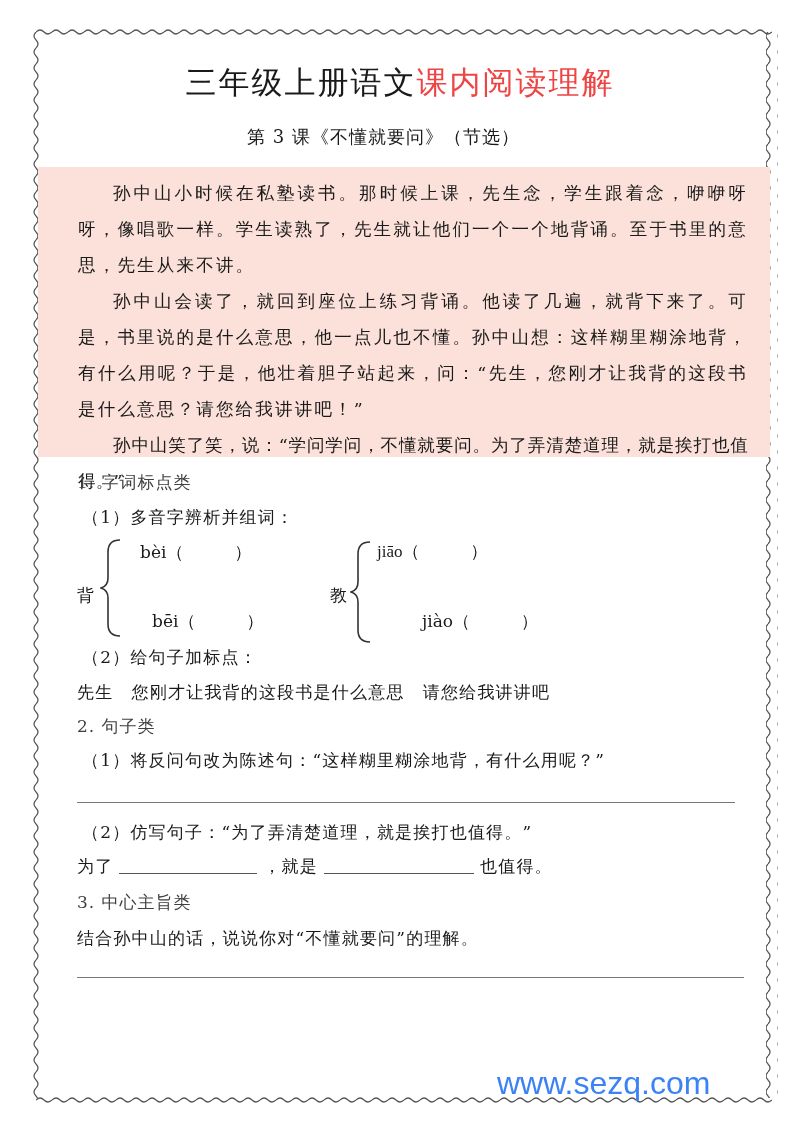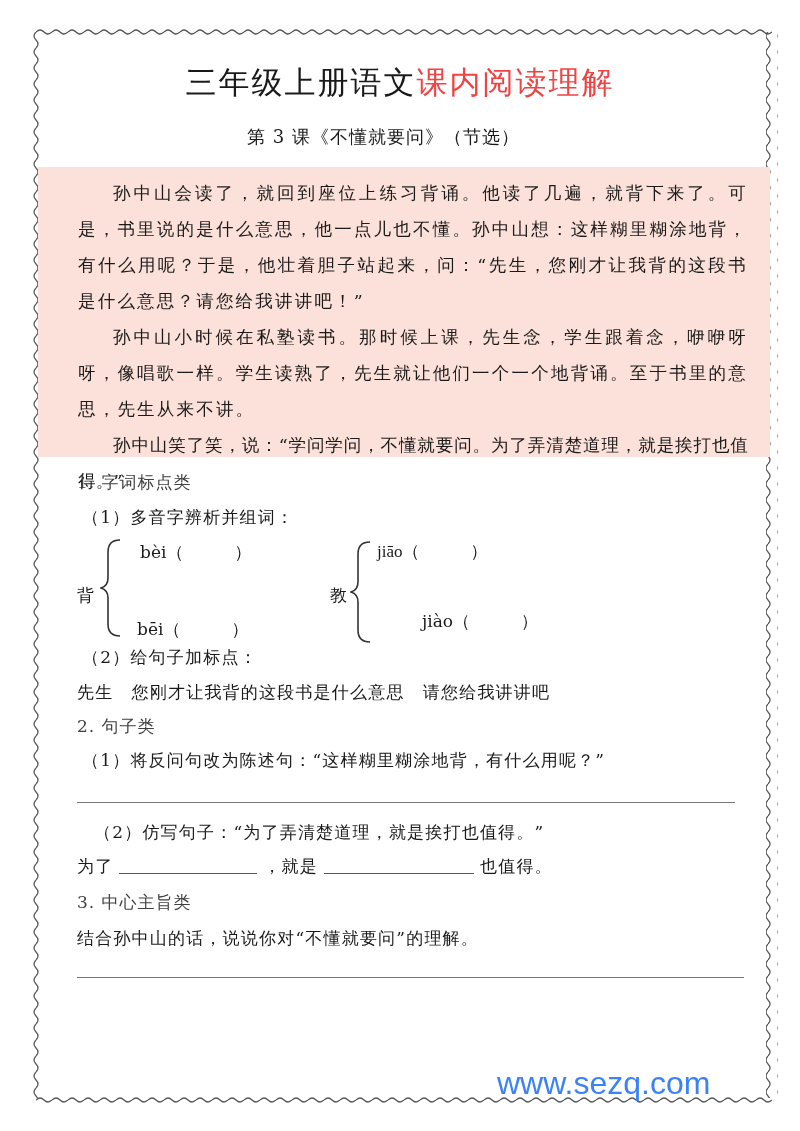--- a/index.html
+++ b/index.html
@@ -42,50 +42,50 @@
   <rect x="30" y="32" width="12" height="1066" fill="url(#wv)"></rect>
   <rect x="766" y="32" width="12" height="1066" fill="url(#wv)"></rect>
 </svg>
 
 <div class="title">
   <span>三年级上册语文</span><span class="red">课内阅读理解</span>
 </div>
 <div class="subtitle">第 3 课《不懂就要问》（节选）</div>
 
 <div class="passage">
+  <p>孙中山小时候在私塾读书。那时候上课，先生念，学生跟着念，咿咿呀呀，像唱歌一样。学生读熟了，先生就让他们一个一个地背诵。至于书里的意思，先生从来不讲。</p>
   <p>孙中山会读了，就回到座位上练习背诵。他读了几遍，就背下来了。可是，书里说的是什么意思，他一点儿也不懂。孙中山想：这样糊里糊涂地背，有什么用呢？于是，他壮着胆子站起来，问：“先生，您刚才让我背的这段书是什么意思？请您给我讲讲吧！”</p>
-  <p>孙中山小时候在私塾读书。那时候上课，先生念，学生跟着念，咿咿呀呀，像唱歌一样。学生读熟了，先生就让他们一个一个地背诵。至于书里的意思，先生从来不讲。</p>
   <p style="letter-spacing:0.2px;">孙中山笑了笑，说：“学问学问，不懂就要问。为了弄清楚道理，就是挨打也值得。”</p>
 </div>
 
 <div class="sec red" style="top:470px;">1. 字词标点类</div>
 <div class="q" style="left:82px; top:505px;">（1）多音字辨析并组词：</div>
 
 <div class="q" style="left:77px; top:583px;">背</div>
 <svg class="brace" style="left:100px; top:538px;" width="24" height="100">
   <path d="M20 2 Q8 2 8 14 L8 40 Q8 48 1 50 Q8 52 8 60 L8 86 Q8 98 20 98" fill="none" stroke="#333" stroke-width="1.6"></path>
 </svg>
 <div class="pin" style="left:140px; top:540px;"><span>bèi</span><span>（　　　）</span></div>
-<div class="pin" style="left:137px; top:609px;margin-top:8px;"><span>bēi</span><span>（　　　）</span></div>
+<div class="pin" style="left:152px; top:609px;"><span>bēi</span><span>（　　　）</span></div>
 
 <div class="q" style="left:330px; top:583px;">教</div>
 <svg class="brace" style="left:350px; top:540px;" width="24" height="104">
   <path d="M20 2 Q8 2 8 14 L8 42 Q8 50 1 52 Q8 54 8 62 L8 90 Q8 102 20 102" fill="none" stroke="#333" stroke-width="1.6"></path>
 </svg>
 <div class="pin" style="left:377px; top:540px;font-family:Liberation Serif, serif;"><span>jiāo</span><span>（　　　）</span></div>
 <div class="pin" style="left:382px; top:609px;margin-left:40px;"><span>jiào</span><span>（　　　）</span></div>
 
 <div class="q" style="left:82px; top:645px;">（2）给句子加标点：</div>
 <div class="q" style="left:77px; top:680px;">先生　您刚才让我背的这段书是什么意思　请您给我讲讲吧</div>
 
 <div class="sec red" style="top:714px;">2. 句子类</div>
 <div class="q" style="left:82px; top:748px;">（1）将反问句改为陈述句：“这样糊里糊涂地背，有什么用呢？”</div>
 <div class="hline" style="left:77px; top:802px; width:658px;"></div>
 
-<div class="q" style="left:94px; top:820px;text-align:center;">（2）仿写句子：“为了弄清楚道理，就是挨打也值得。”</div>
+<div class="q" style="left:82px; top:820px;text-align:center;">（2）仿写句子：“为了弄清楚道理，就是挨打也值得。”</div>
 <div class="q" style="left:77px; top:854px;">
   <span>为了</span><span class="blank"></span><span>，就是</span><span class="blank" style="width:150px;"></span><span>也值得。</span>
 </div>
 
 <div class="sec red" style="top:890px;">3. 中心主旨类</div>
 <div class="q" style="left:77px; top:926px;">结合孙中山的话，说说你对“不懂就要问”的理解。</div>
 <div class="hline" style="left:77px; top:977px; width:667px;"></div>
 
 <div class="watermark">www.sezq.com</div>
 

